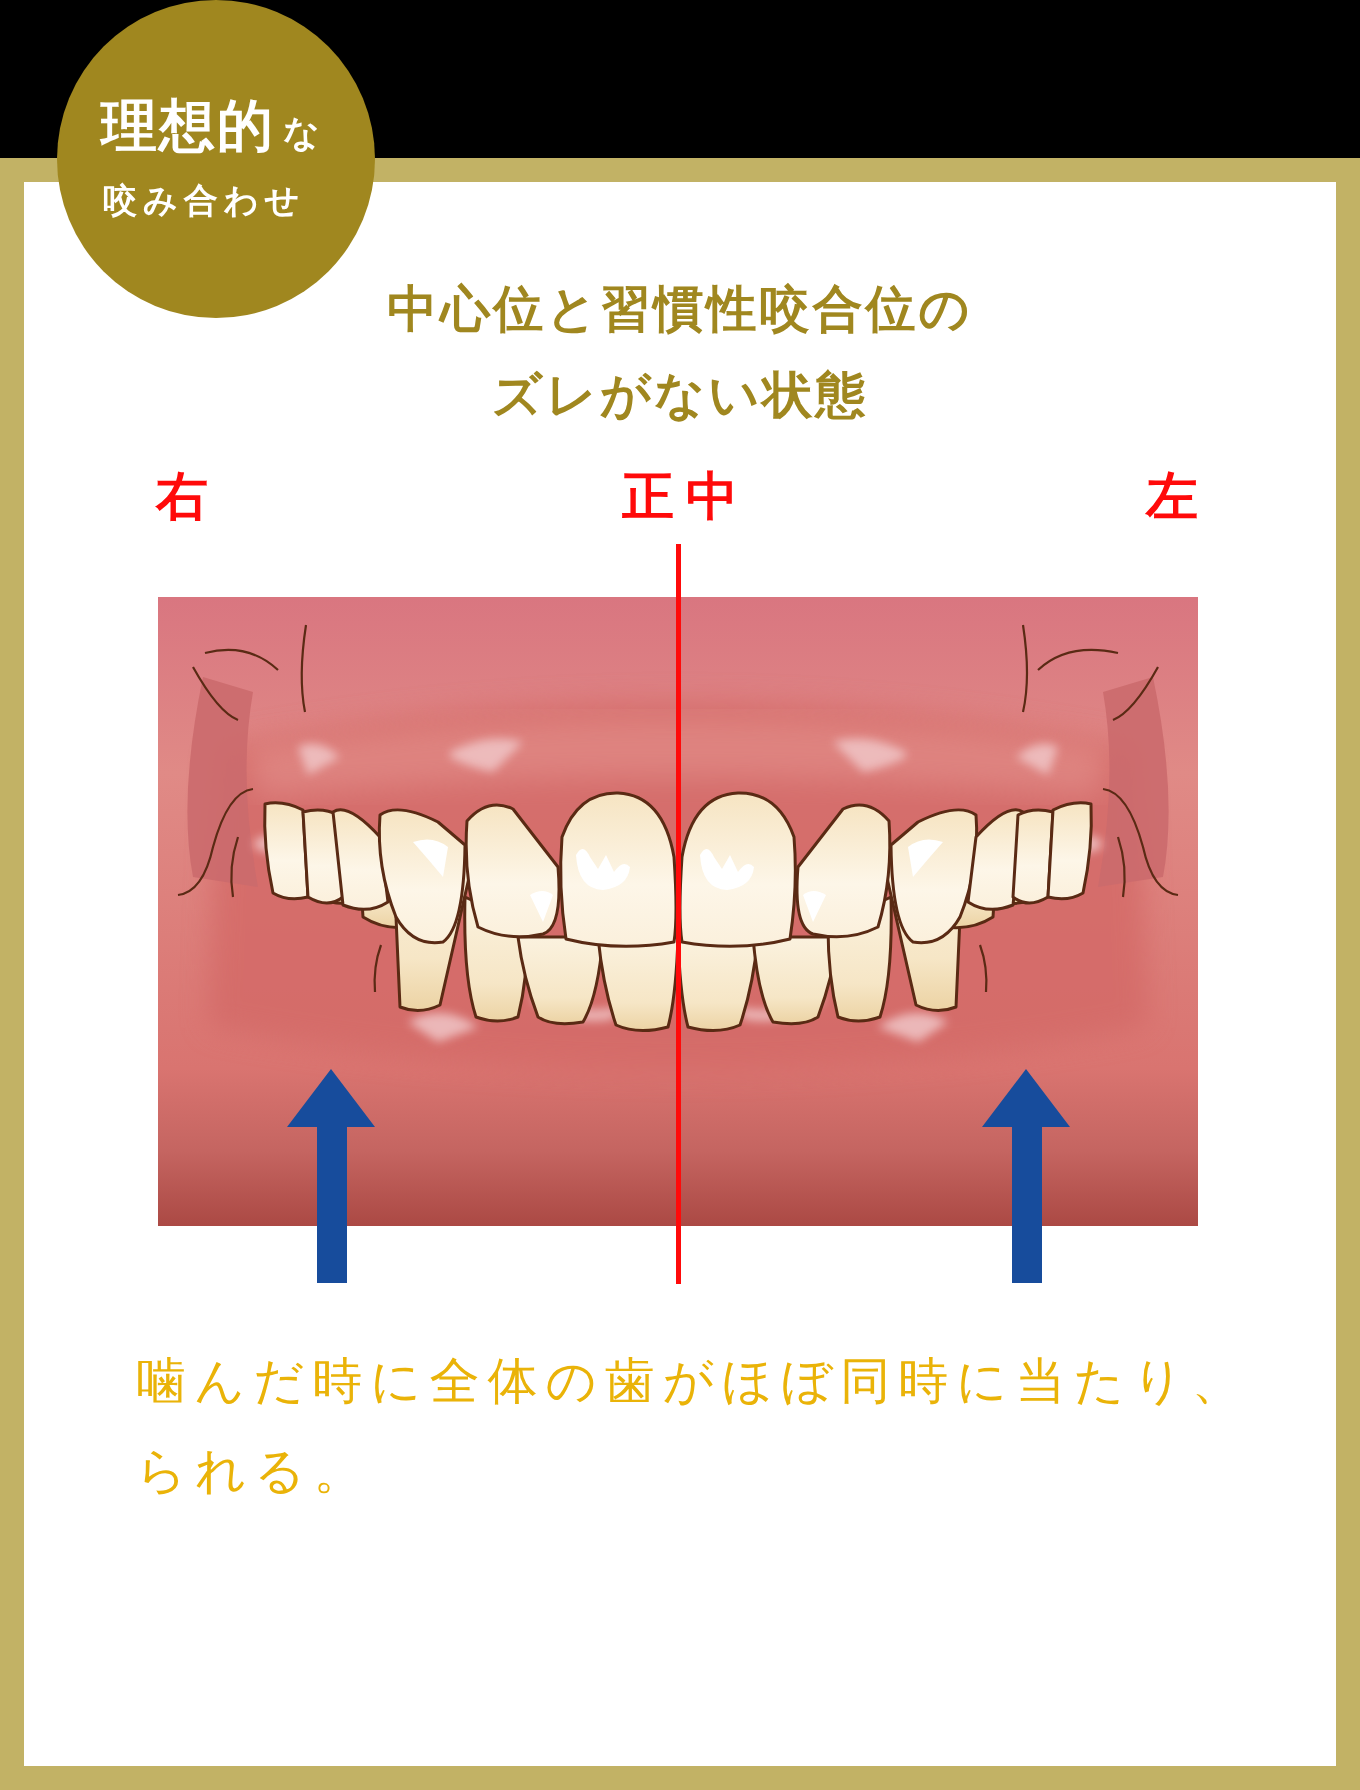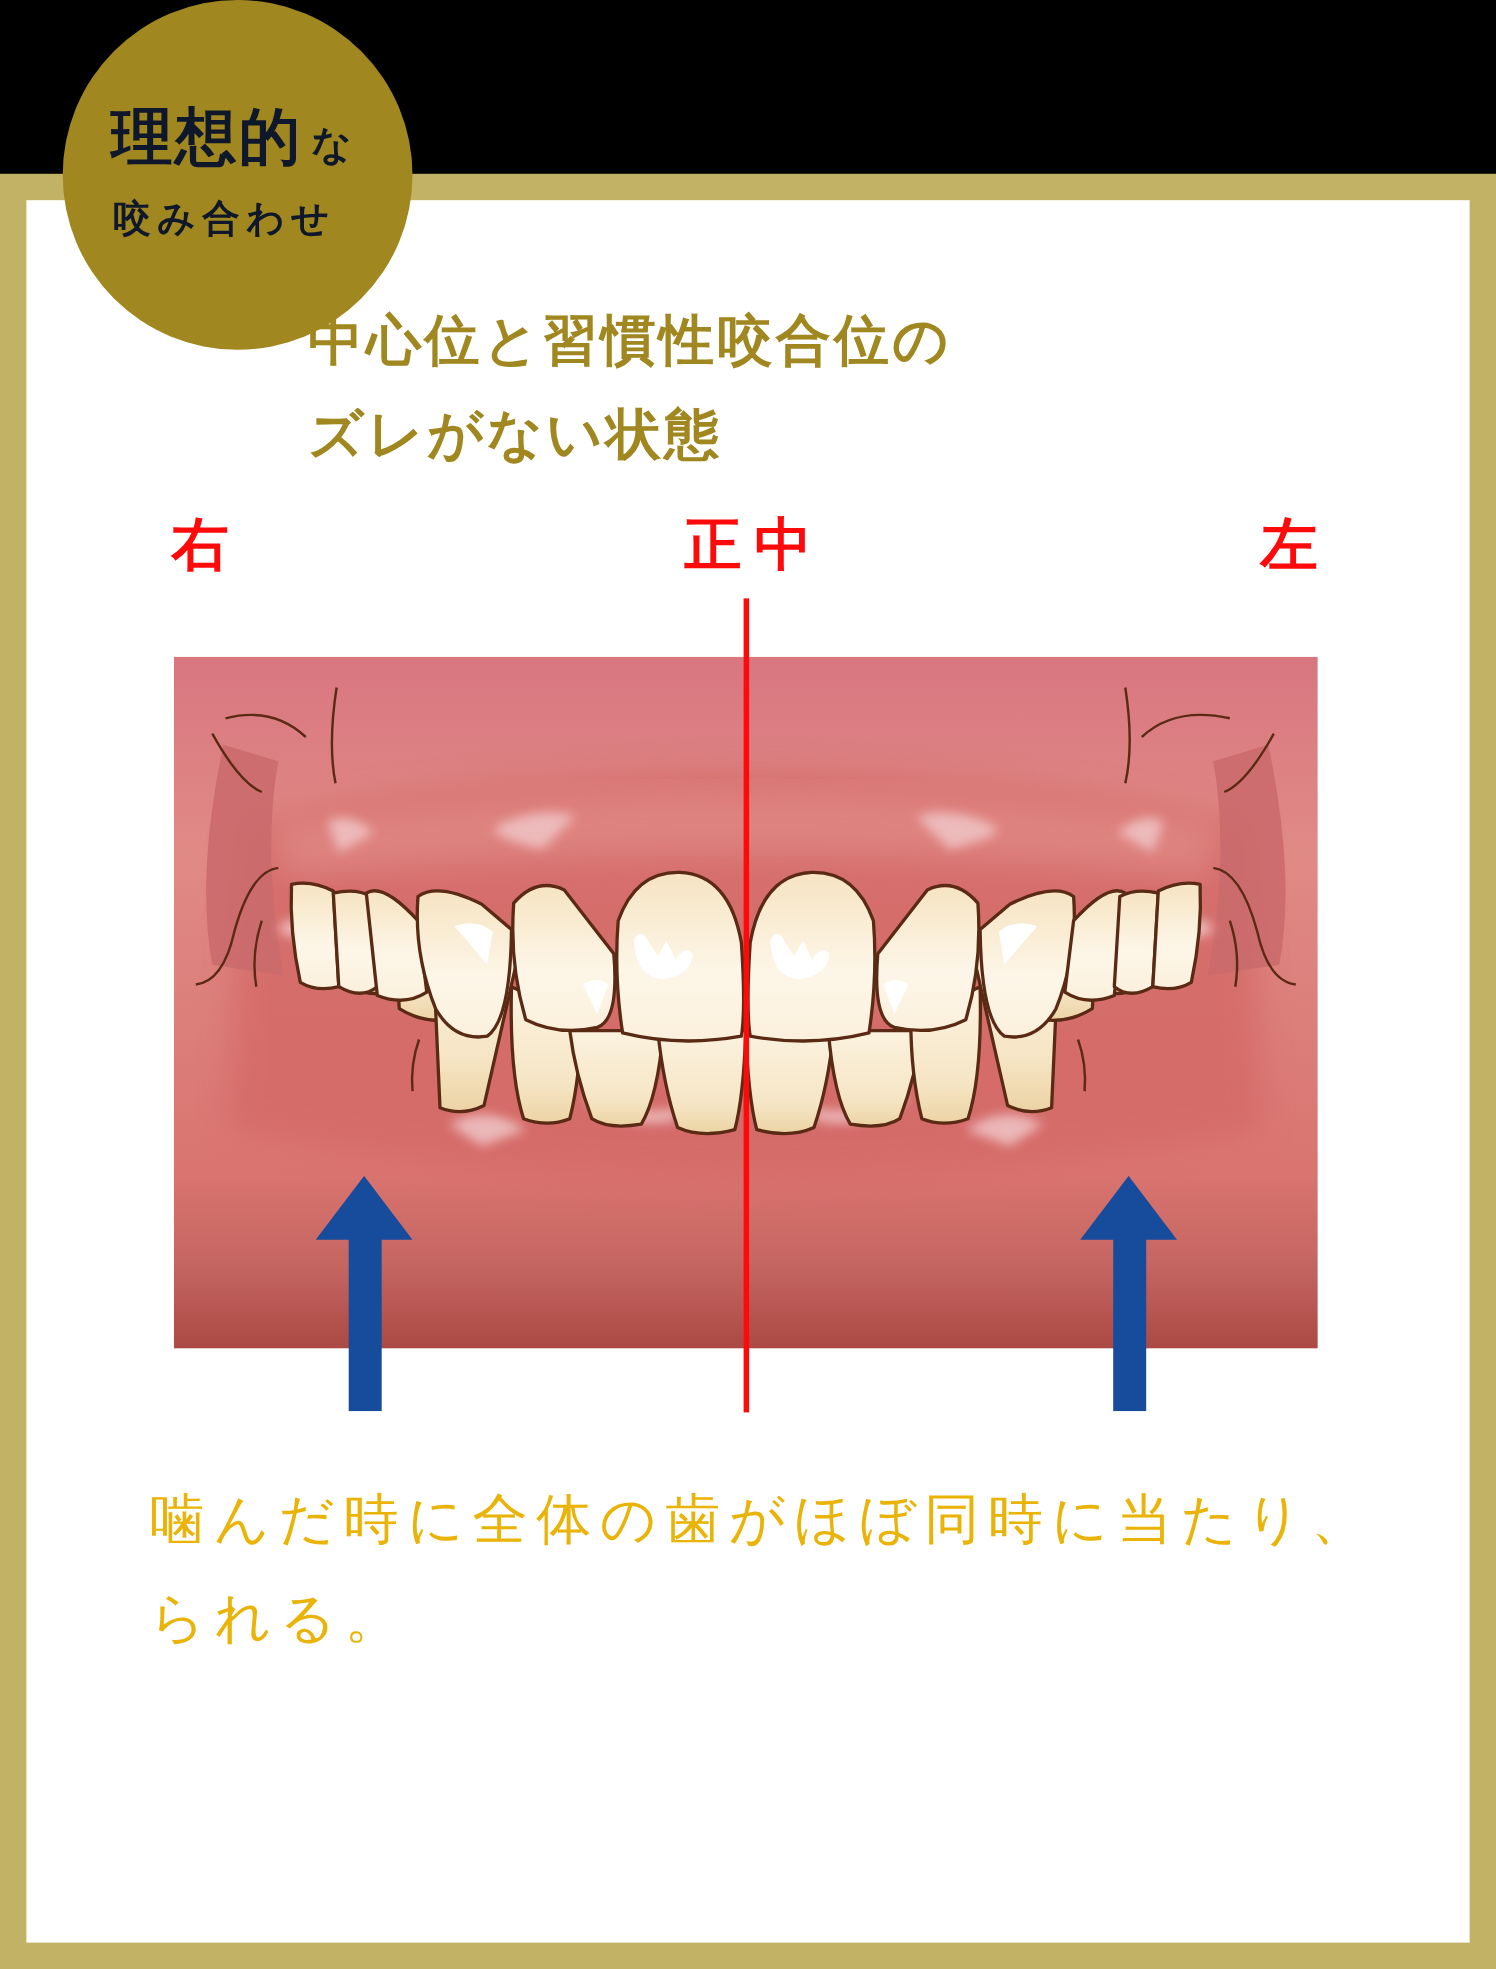--- a/index.html
+++ b/index.html
@@ -11,36 +11,35 @@
   .frame {
     position: absolute; left: 0; top: 158px; width: 1360px; height: 1632px;
     background: #c2b265;
   }
   .panel {
     position: absolute; left: 24px; top: 182px; width: 1312px; height: 1584px;
     background: #ffffff;
   }
   .badge {
     position: absolute; left: 57px; top: 0px; width: 318px; height: 318px;
-    border-radius: 50%; background: #a0871f; color: #0f172a;
+    border-radius: 50%; background: #a0871f; color: #ffffff;
     font-weight: bold;
-    font-family: Liberation Serif, serif;
   }
   .badge .line1 {
     position: absolute; left: 44px; top: 94px; white-space: nowrap;
     font-size: 56px; line-height: 64px; letter-spacing: 2px;
   }
   .badge .line1 .small { font-size: 36px; margin-left: 8px; letter-spacing: 0; }
   .badge .line2 {
     position: absolute; left: 46px; top: 176px; white-space: nowrap;
     font-size: 34px; line-height: 48px; letter-spacing: 6px;
   }
   .title {
     position: absolute; left: 280px; top: 266px; width: 800px;
-    color: #a0871f; font-weight: bold;
+    text-align: center; color: #a0871f; font-weight: bold;
     font-size: 50px; line-height: 86px; letter-spacing: 3px;
   }
   .dir-label {
     position: absolute; top: 464px; color: #ff0a0a; font-weight: bold;
     font-size: 52px; line-height: 64px; white-space: nowrap;
   }
   .dir-right { left: 156px; }
   .dir-center { left: 622px; letter-spacing: 12px; }
   .dir-left { left: 1146px; }
   .illustration {

